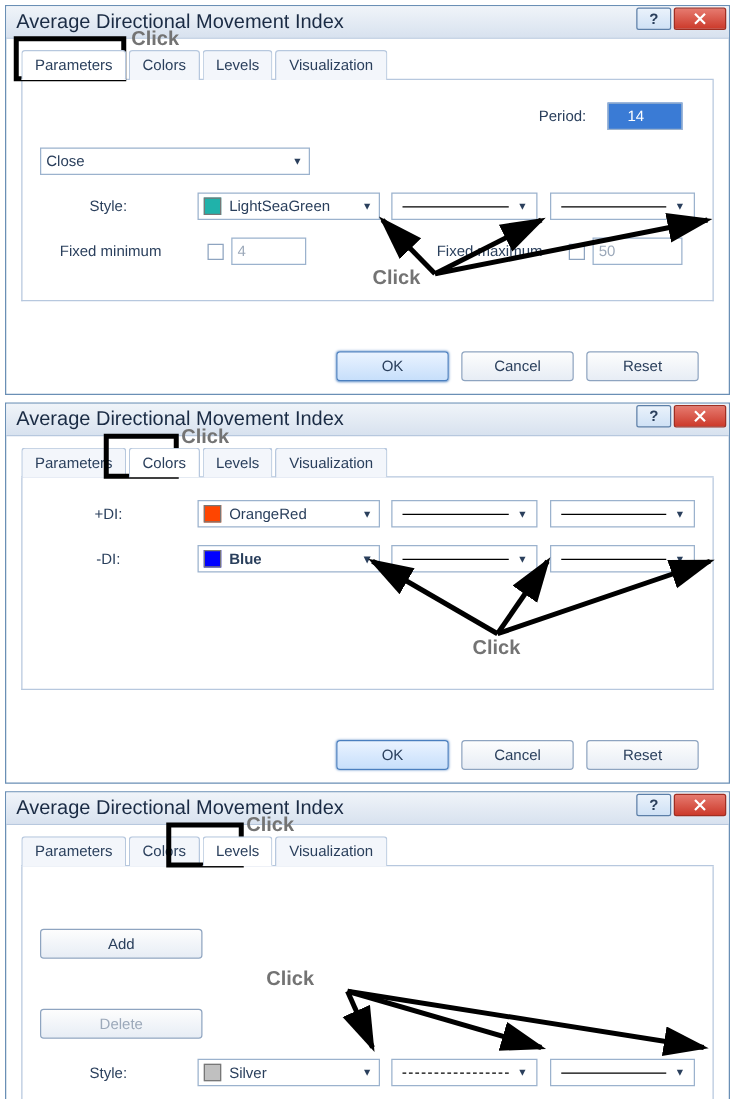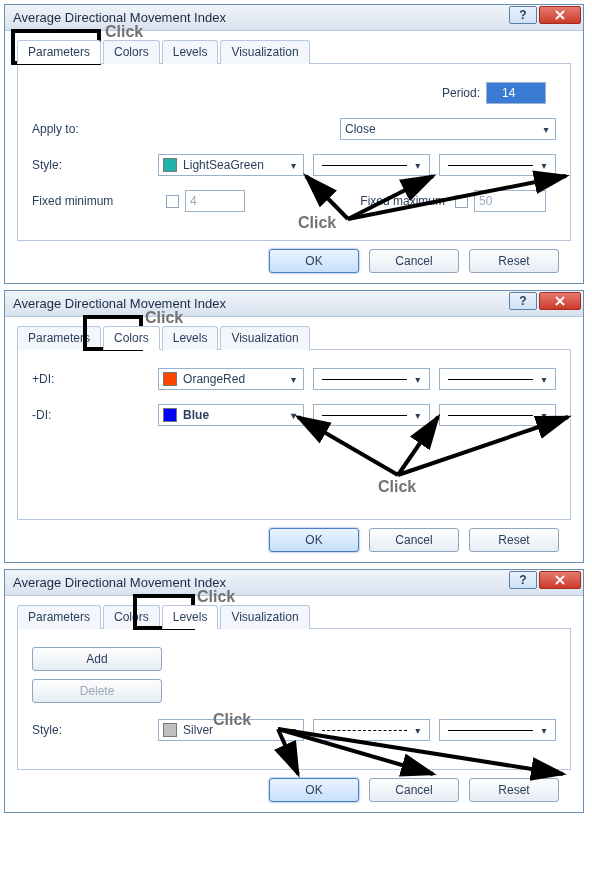--- a/index.html
+++ b/index.html
@@ -12,21 +12,21 @@
   }
   .titlebar {
     height: 26px;
     background: linear-gradient(#f0f4f9, #d8e2ef);
     display: flex;
     align-items: center;
     padding-left: 8px;
     position: relative;
     border-bottom: 1px solid #b7c8de;
   }
-  .titlebar .title { color: #1a2b44; font-size: 13px; }
+  .titlebar .title { color: #1a2b44; font-size: 16px; }
   .titlebar .btns { position: absolute; right: 2px; top: 1px; display: flex; gap: 2px; }
   .titlebar .helpbtn, .titlebar .closebtn {
     width: 28px; height: 18px; border: 1px solid #5c7fa8;
     display: flex; align-items: center; justify-content: center;
     border-radius: 2px; font-weight: bold;
   }
   .titlebar .helpbtn { background: linear-gradient(#eaf2fb,#cfe1f5); color:#2a3f5c; }
   .titlebar .closebtn {
     width: 42px; background: linear-gradient(#e67a6f,#cc3a2b); color:#fff;
     border-color:#a02e22;
@@ -46,21 +46,21 @@
     top: 1px;
     color: #2a3f5c;
   }
   .tab.active { background: #fff; border-bottom: 1px solid #fff; z-index:2; }
   .tabcontent {
     border: 1px solid #b7c8de;
     border-top: none;
     padding: 18px 14px 14px 14px;
   }
   .row { display: flex; align-items: center; margin-bottom: 14px; }
-  .lbl { text-align: left; padding-right: 6px; color: #2a3f5c; }
+  .lbl { text-align: center; padding-right: 17px; color: #2a3f5c; }
   .lbl.w130 { width: 130px; }
   .textbox {
     height: 22px; border: 1px solid #9bb2cd; background:#fff;
     padding: 2px 4px; color:#2a3f5c;
   }
   .textbox.selected { background: #3a7bd5; color:#fff;padding-left:15px; }
   .combo {
     height: 22px; border: 1px solid #9bb2cd; background:#fff;
     display: flex; align-items: center; padding: 0 2px 0 4px;
     position: relative; color:#2a3f5c;
@@ -74,21 +74,21 @@
   }
   .linecombo .line { flex:1; margin:0 4px; }
   .linecombo .line.solid { border-top: 1px solid #000; }
   .linecombo .line.dashed { border-top: 1px dashed #000; }
   .linecombo .arrow { width:14px; text-align:center; font-size:10px; color:#2a3f5c;}
   .chk { width:13px; height:13px; border:1px solid #8ea4c0; background:#fff; margin:0 6px 0 4px; display:inline-block;}
   .btnrow { display:flex; justify-content:flex-end; gap:10px; padding: 8px 12px 0 0; }
   .btn {
     width: 90px; height: 24px; border: 1px solid #8ea4c0;
     border-radius: 3px; background: linear-gradient(#fdfdfd,#e7edf5);
-    display:flex; align-items:center; justify-content:center; color:#2a3f5c;
+    display:flex; align-items:center; justify-content:center; color:#2a3f5c;margin-top:32px;
   }
   .btn.primary { border: 1px solid #4a7fbf; background: linear-gradient(#eaf3ff,#c7dffb); box-shadow: 0 0 2px #4a7fbf; }
   .btn.disabled { color:#9ca9ba; }
   .hilite {
     position:absolute; border: 4px solid #000; pointer-events:none;
   }
   .clicktxt {
     position:absolute; font-weight:bold; font-size:16px; color:#737373;
     pointer-events:none;
   }
@@ -122,21 +122,20 @@
       <div class="tab">Levels</div>
       <div class="tab">Visualization</div>
     </div>
     <div class="tabcontent" style="position:relative;">
       <div class="row" style="justify-content:flex-end;">
         <span class="lbl">Period:</span>
         <input class="textbox selected" style="width: 60px;" value="14">
         <div style="width:10px;"></div>
       </div>
       <div class="row">
-        <span class="lbl" style="flex:1;">Apply to:</span>
         <div class="combo" style="width:216px;">
           <span class="val">Close</span>
           <span class="arrow">▾</span>
         </div>
       </div>
       <div class="row">
         <span class="lbl w130">Style:</span>
         <div class="combo" style="width:150px;justify-content:center;">
           <span class="swatch" style="background:#20B2AA;"></span>
           <span class="val">LightSeaGreen</span>

